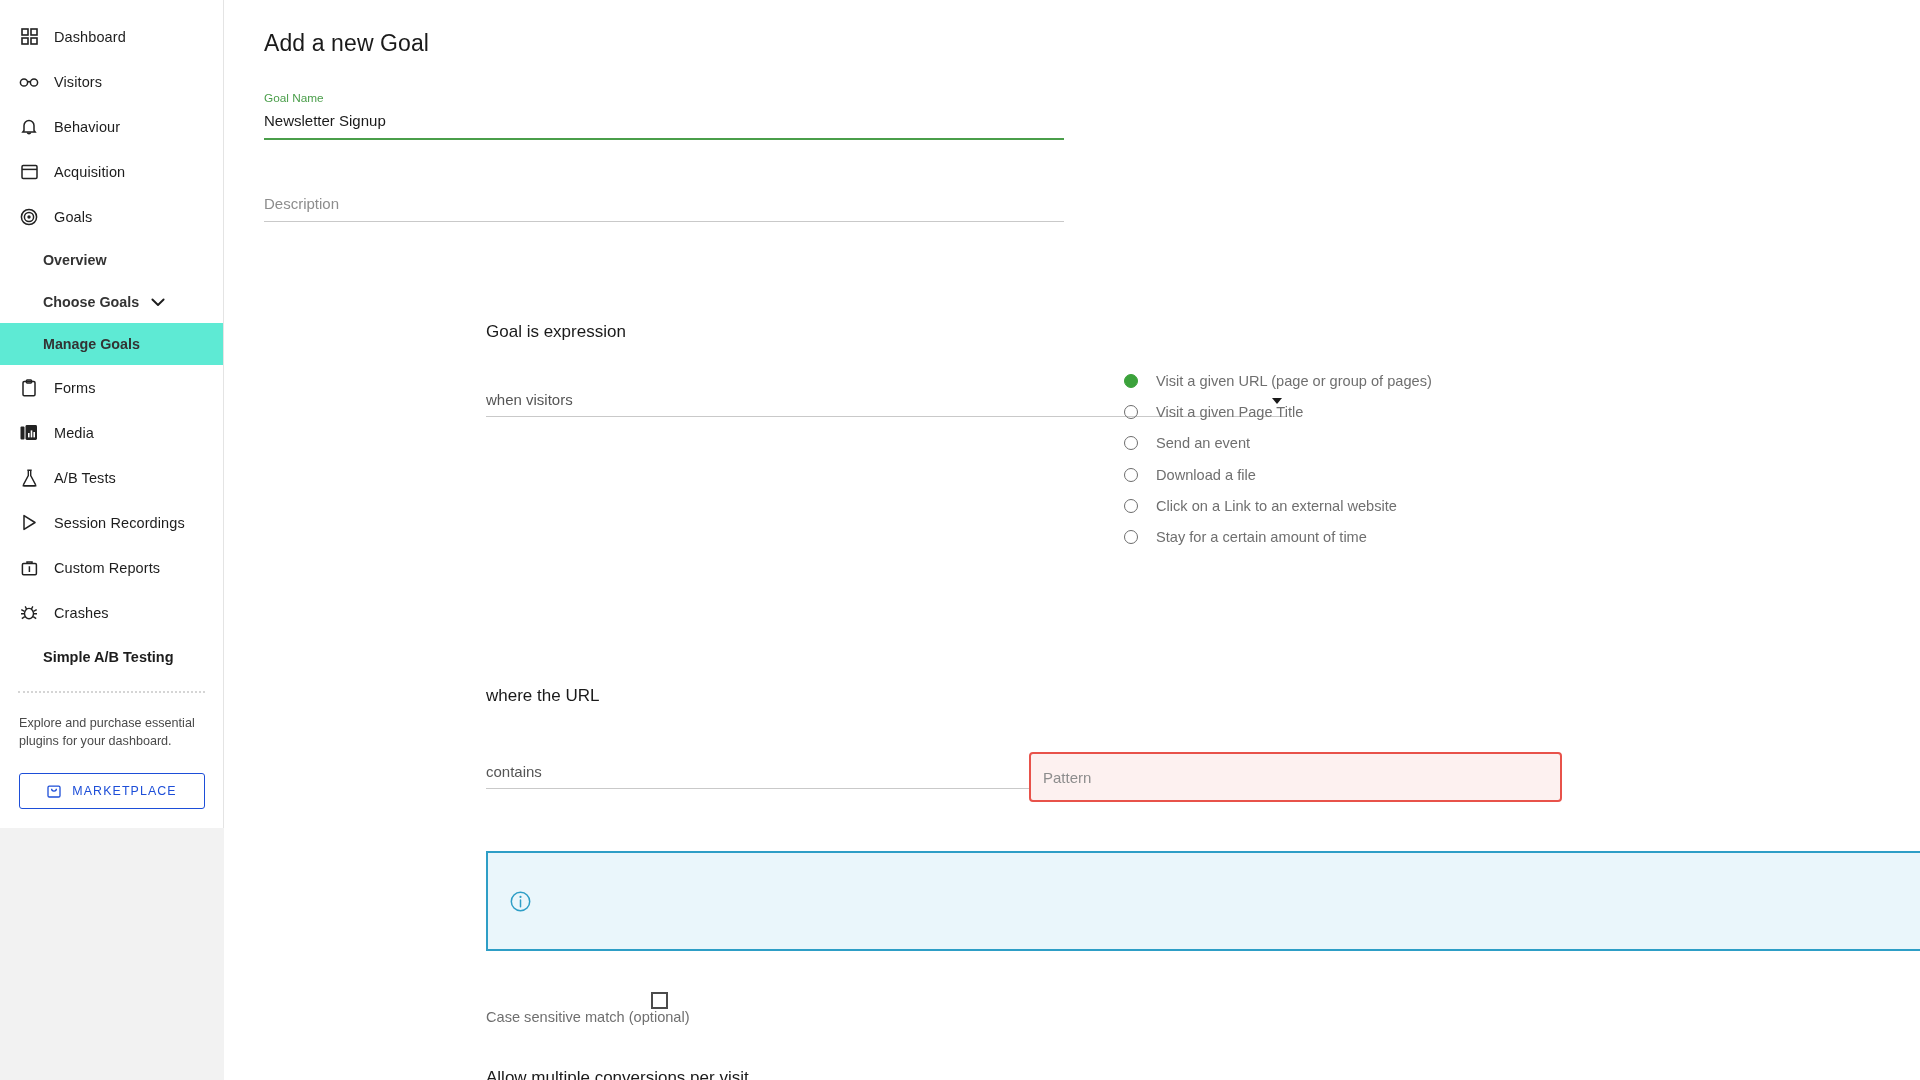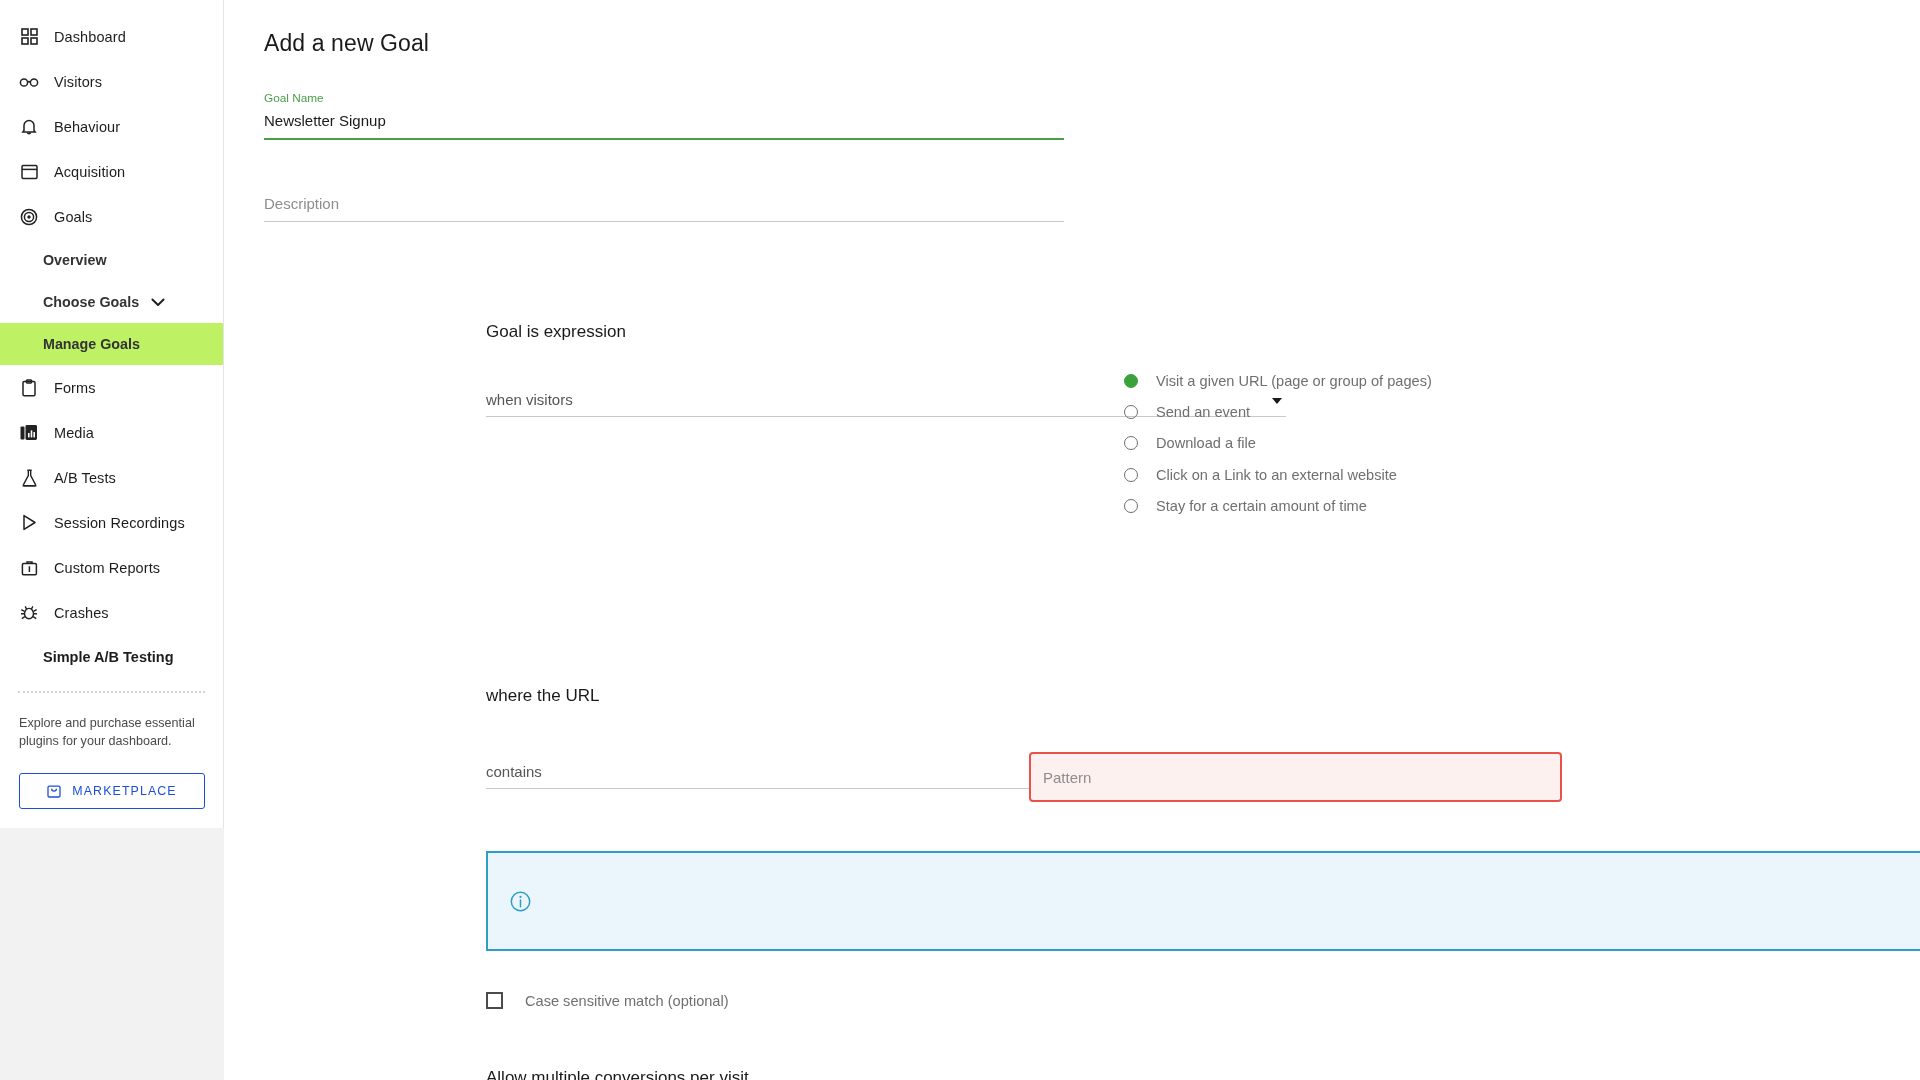--- a/index.html
+++ b/index.html
@@ -50,21 +50,21 @@
     height: 42px;
     padding-left: 43px;
     cursor: pointer;
   }
   .sub-item .sub-label {
     font-size: 14.3px;
     color: #333;
     font-weight: bold;
     white-space: nowrap;
   }
-  .sub-item.active { background: #bef264; }
+  .sub-item.active { background: #5eead4; }
   .chev {
     margin-left: 12px;
     display: inline-flex;
     color: #1d1d1d;
   }
   .plain-item {
     display: flex; align-items: center;
     height: 44px;
     padding-left: 43px;
   }
@@ -244,20 +244,21 @@
   .info-lines { font-size: 12.6px; color: #1a1a1a; line-height: 1.73; }
 
   
   #checkbox-row {
     position: absolute;
     left: 262px;
     top: 992px;
     display: flex;
     align-items: flex-end;
     cursor: pointer;
+    flex-direction: column;
   }
   #checkbox-row .cbx {
     width: 17px; height: 17px;
     border: 2px solid #4b4b4b;
     background: #fff;
     margin-right: 22px;
     flex: 0 0 17px;
   }
   #checkbox-row .cbx-label { font-size: 14.6px; color: #6f6f6f; }
 
@@ -451,20 +452,24 @@
 
       <div class="select-wrap" id="trigger-select">
         <span class="select-val">when visitors</span>
         <span class="caret"></span>
       </div>
 
       <div id="radio-group">
         <div class="radio-row selected">
           <span class="radio-dot"></span>
           <span class="radio-label">Visit a given URL (page or group of pages)</span>
+        </div>
+        <div class="radio-row">
+          <span class="radio-dot"></span>
+          <span class="radio-label">Visit a given Page Title</span>
         </div>
         <div class="radio-row">
           <span class="radio-dot"></span>
           <span class="radio-label">Send an event</span>
         </div>
         <div class="radio-row">
           <span class="radio-dot"></span>
           <span class="radio-label">Download a file</span>
         </div>
         <div class="radio-row">

